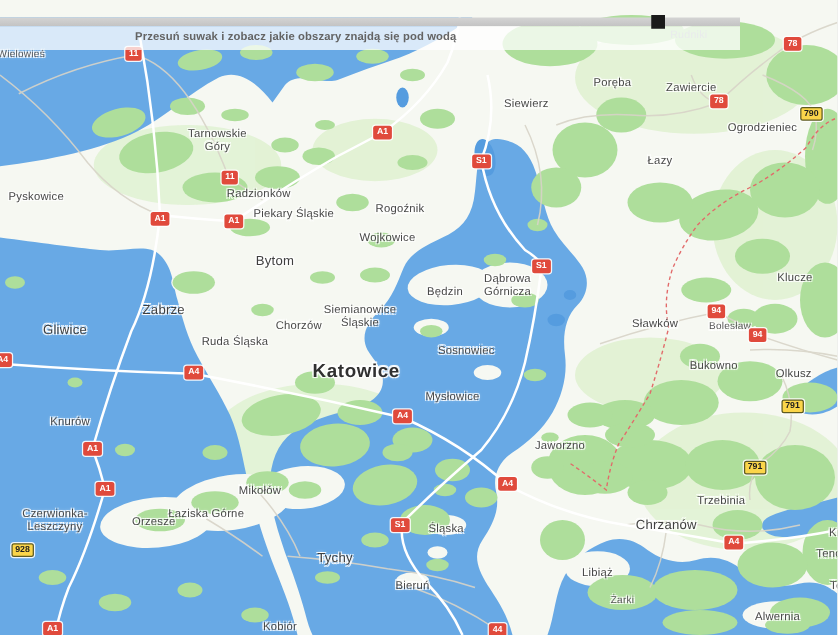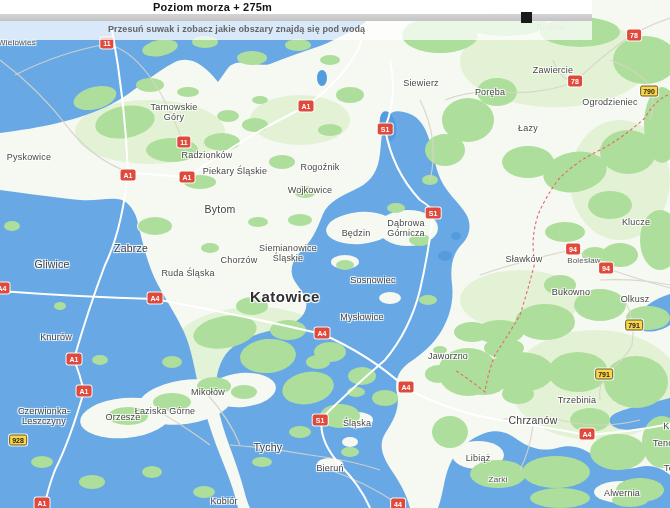--- a/index.html
+++ b/index.html
@@ -237,21 +237,21 @@
       <div class="place-label md" style="left: 44px; top: 416px;">Czerwionka-
 Leszczyny</div>
       <div class="place-label md" style="left: 123px; top: 417px;">Orzesze</div>
       <div class="place-label md" style="left: 165px; top: 411px;">Łaziska Górne</div>
       <div class="place-label md" style="left: 208px; top: 392px;">Mikołów</div>
       <div class="place-label lg" style="left: 268px; top: 447px;">Tychy</div>
       <div class="place-label md" style="left: 357px; top: 423px;">Śląska</div>
       <div class="place-label md" style="left: 330px; top: 468px;">Bieruń</div>
       <div class="place-label md" style="left: 224px; top: 501px;">Kobiór</div>
       <div class="place-label md" style="left: 421px; top: 83px;">Siewierz</div>
-      <div class="place-label md" style="left: 490px; top: 66px; margin-top: 26px;">Poręba</div>
+      <div class="place-label md" style="left: 490px; top: 66px;">Poręba</div>
       <div class="place-label md" style="left: 553px; top: 70px;">Zawiercie</div>
       <div class="place-label md" style="left: 528px; top: 128px;">Łazy</div>
       <div class="place-label md" style="left: 610px; top: 102px;">Ogrodzieniec</div>
       <div class="place-label md" style="left: 636px; top: 222px;">Klucze</div>
       <div class="place-label md" style="left: 524px; top: 259px;">Sławków</div>
       <div class="place-label sm" style="left: 584px; top: 261px;">Bolesław</div>
       <div class="place-label md" style="left: 635px; top: 279px; margin-top: 20px;">Olkusz</div>
       <div class="place-label md" style="left: 571px; top: 292px;">Bukowno</div>
       <div class="place-label md" style="left: 448px; top: 356px;">Jaworzno</div>
       <div class="place-label md" style="left: 577px; top: 400px;">Trzebinia</div>
@@ -286,23 +286,20 @@
       <div class="badge red" style="left: 587px; top: 434px;">A4</div>
       <div class="badge red" style="left: 74px; top: 359px;">A1</div>
       <div class="badge red" style="left: 84px; top: 391px;">A1</div>
       <div class="badge red" style="left: 42px; top: 503px;">A1</div>
       <div class="badge red" style="left: 320px; top: 420px;">S1</div>
       <div class="badge red" style="left: 398px; top: 504px;">44</div>
       <div class="badge yellow" style="left: 18px; top: 440px;">928</div>
     </div>
 
   <div id="overlay">
-    <div class="title-row">
-      <div class="title">Poziom morza + 275m</div>
-    </div>
     <div id="slider-track" style="width: 592px;"></div>
     <div id="slider-handle" style="left: 521px;"></div>
     <div class="subtitle-row">
       <div class="subtitle">Przesuń suwak i zobacz jakie obszary znajdą się pod wodą</div>
     </div>
   </div>
 
 </div>
 
 </body></html>

